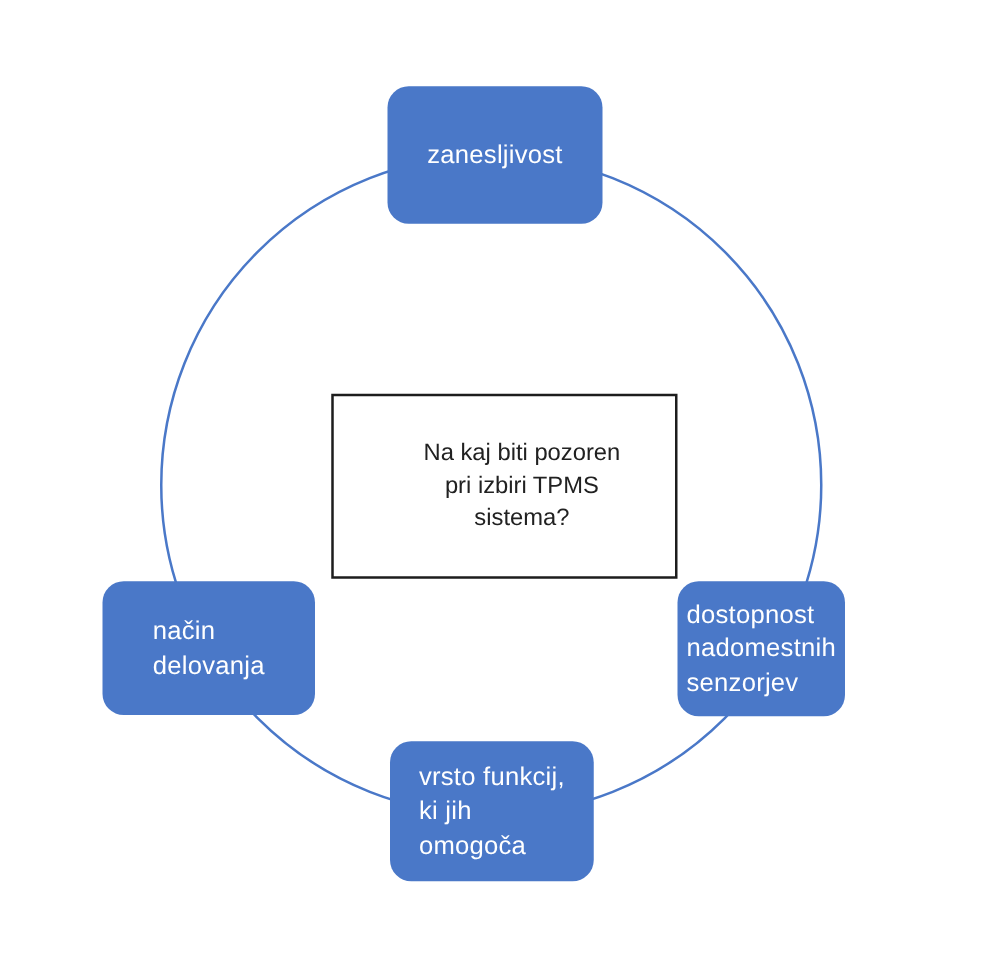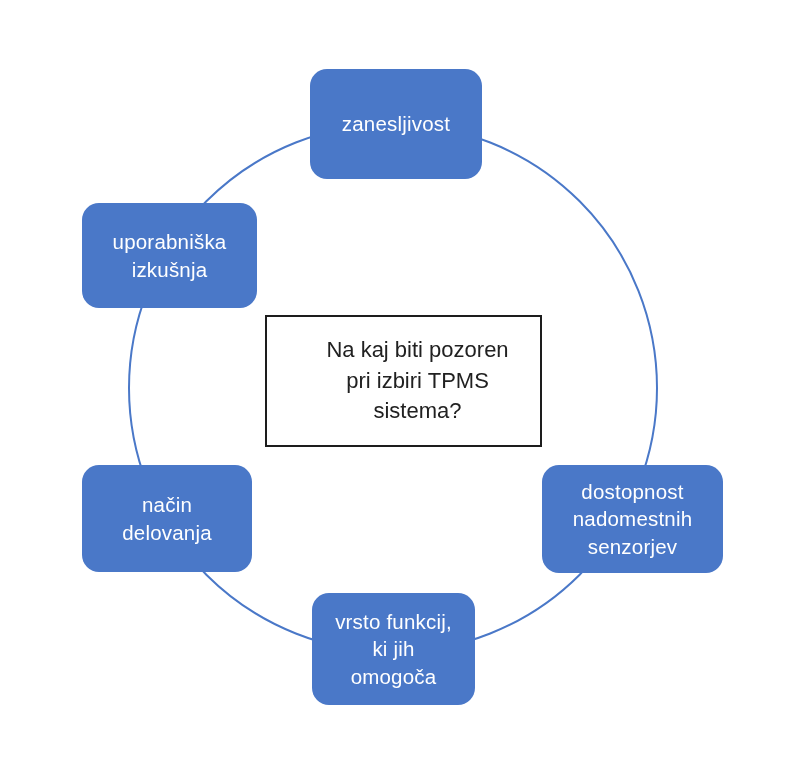--- a/index.html
+++ b/index.html
@@ -23,46 +23,46 @@
     top: 0;
   }
   .node {
     position: absolute;
     background: #4a78c8;
     color: #ffffff;
     border-radius: 17px;
     display: flex;
     align-items: center;
     justify-content: center;
-    text-align: center;
+    text-align: left;
     font-size: 20.5px;
     line-height: 1.32;
     white-space: pre-line;
     letter-spacing: 0.2px;
   }
   .n0 { left: 310px; top:  69px; width: 172px; height: 110px; }
   .n1 { left: 538px; top: 202px; width: 170px; height: 105px; }
-  .n2 { left: 542px; top: 465px; width: 181px; height: 108px; }
+  .n2 { left: 542px; top: 465px; width: 134px; height: 108px; }
   .n3 { left: 312px; top: 593px; width: 163px; height: 112px; }
   .n4 { left:  82px; top: 465px; width: 170px; height: 107px; }
   .n5 { left:  82px; top: 203px; width: 175px; height: 105px; }
   .center-box {
     position: absolute;
     left: 265px;
     top: 315px;
     width: 277px;
-    height: 132px;
+    height: 148px;
     background: #ffffff;
     border: 2px solid #1d1d1d;
     color: #212121;
     display: flex;
     align-items: center;
     justify-content: center;
     text-align: center;
-    font-size: 22px;
+    font-size: 19px;
     line-height: 1.38;
     white-space: pre-line;
     box-sizing: border-box;
     padding-left: 28px;
   }
 </style>
 </head>
 <body>
 
 <div class="canvas">
@@ -78,20 +78,18 @@
 nadomestnih
 senzorjev</div>
 
   <div class="node n3">vrsto funkcij,
 ki jih
 omogoča</div>
 
   <div class="node n4">način
 delovanja</div>
 
-  <div class="node n5">uporabniška
-izkušnja</div>
 
   <div class="center-box">Na kaj biti pozoren
 pri izbiri TPMS
 sistema?</div>
 
 </div>
 
 </body></html>

